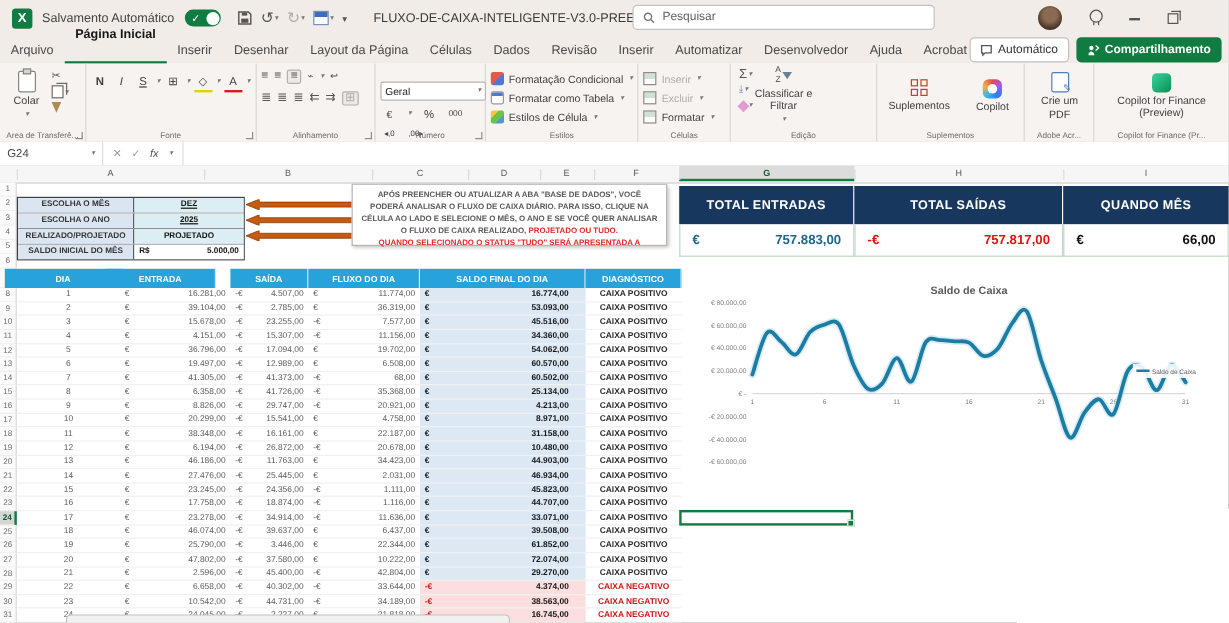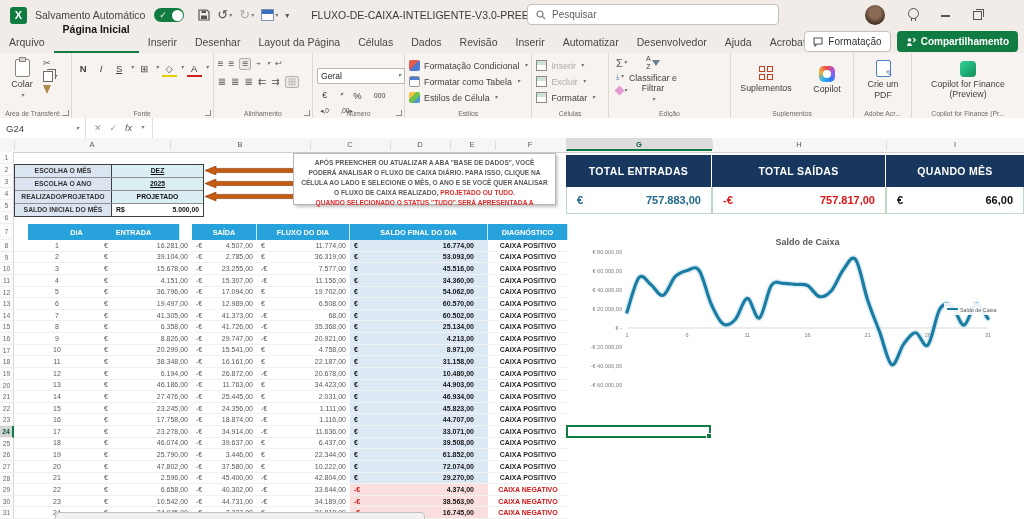--- a/index.html
+++ b/index.html
@@ -203,21 +203,21 @@
       <span class="rtab">Ajuda</span>
       <span class="rtab">Acrobat</span>
       <span class="rtab">Power Pivot</span>
       <span class="rtab">Spreadsheet AI</span>
     </div>
   <div class="tab-actions">
     <span class="btn-comments">
       <svg width="10" height="10" viewBox="0 0 10 10">
           <path d="M1 1h8v6H4L2 9V7H1z" fill="none" stroke="#555" stroke-width="1.1"></path>
         </svg>
-      <span>Formatação</span>
+      <span>Automático</span>
     </span>
     <span class="btn-share">
       <svg width="10" height="10" viewBox="0 0 10 10">
           <circle cx="3.5" cy="3" r="1.8" fill="#fff"></circle>
           <path d="M1 9c0-2 1.2-3 2.5-3S6 8 6 9z" fill="#fff"></path>
           <path d="M7 1l2.5 2L7 5" fill="none" stroke="#fff" stroke-width="1.1"></path>
         </svg>
       <span>Compartilhamento</span>
     </span>
   </div>
@@ -522,21 +522,21 @@
   <div class="tot-val" style="left: 712px; width: 174px; color: rgb(225, 20, 20);">
     <span>-€</span>
     <span>757.817,00</span>
   </div>
   <div class="tot-val" style="left: 886px; width: 138px; color: rgb(17, 17, 17);">
     <span>€</span>
     <span>66,00</span>
   </div>
 
   <div id="dataTable">
-      <div class="thead" style="left: 28px; width: 98px;">DIA</div>
+      <div class="thead" style="left: 4px; width: 98px;">DIA</div>
       <div class="thead" style="left: 88px; width: 92px;">ENTRADA</div>
       <div class="thead" style="left: 192px; width: 65px;">SAÍDA</div>
       <div class="thead" style="left: 257px; width: 93px;">FLUXO DO DIA</div>
       <div class="thead" style="left: 350px; width: 138px;">SALDO FINAL DO DIA</div>
       <div class="thead" style="left: 488px; width: 80px;">DIAGNÓSTICO</div>
       <div class="tcell center" style="left: 14px; width: 86px; top: 240px; height: 11.625px;">1</div>
       <div class="tcell money" style="left: 100px; width: 92px; top: 240px; height: 11.625px;">
         <span class="sym">€</span>
         <span>16.281,00</span>
       </div>

